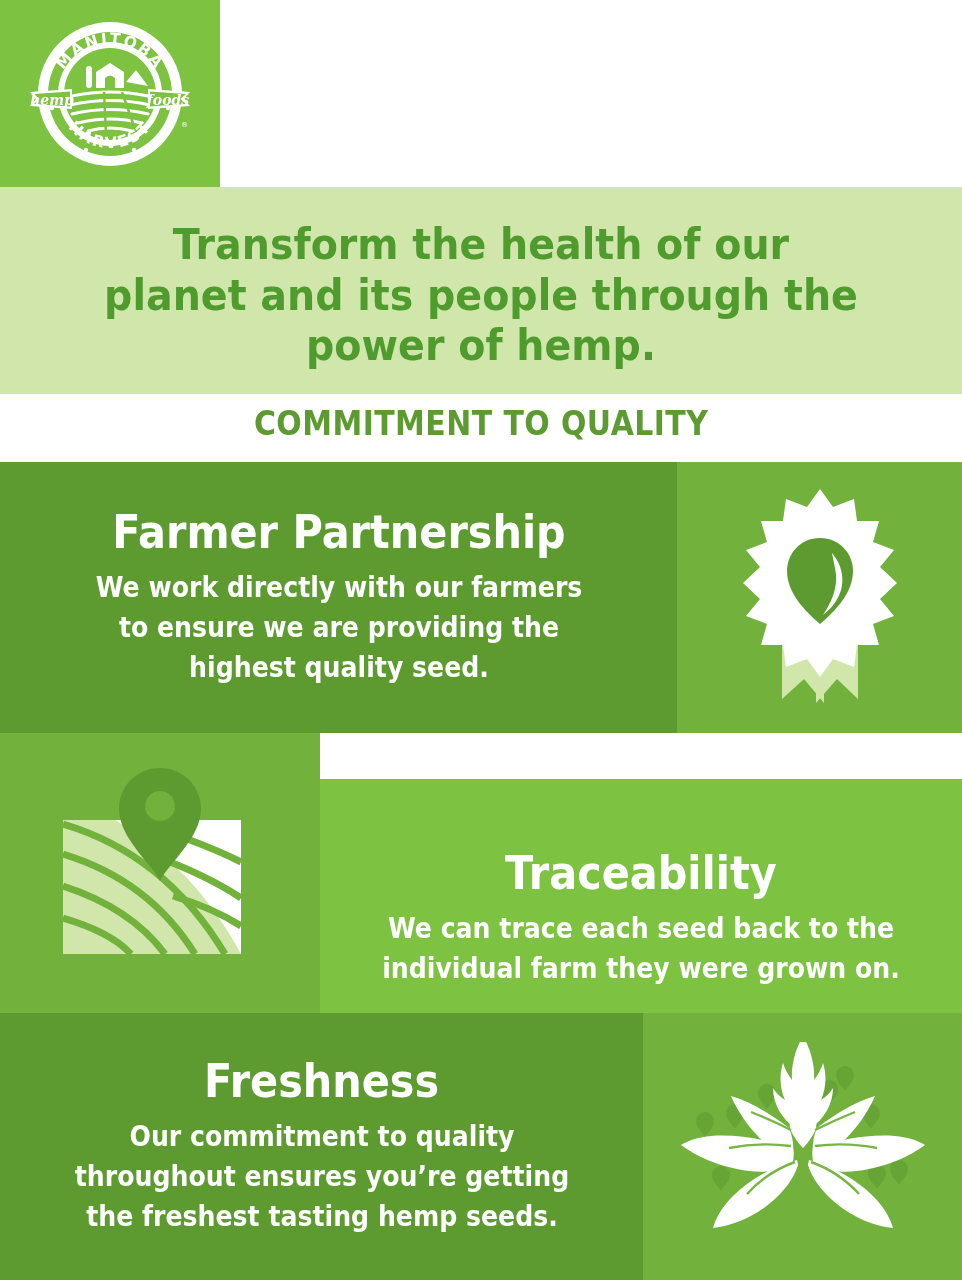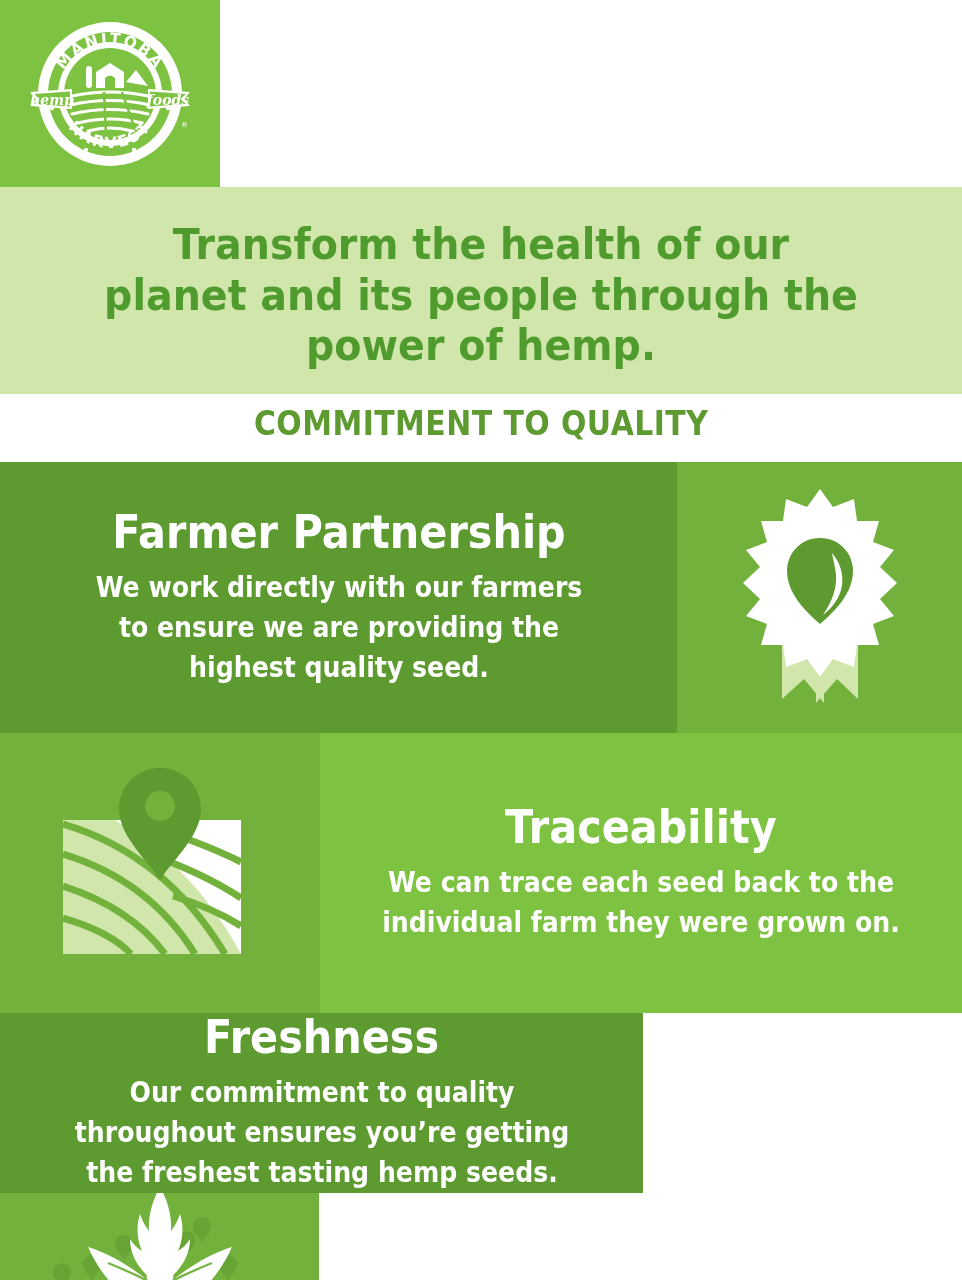--- a/index.html
+++ b/index.html
@@ -106,40 +106,40 @@
 
   
   .row {
     position: absolute;
     left: 0;
     width: 962px;
     display: flex;
   }
   .row-1 { top: 462px; height: 271px; }
   .row-2 { top: 733px; height: 280px; }
-  .row-3 { top: 1013px; height: 267px; flex-direction: column; }
+  .row-3 { top: 1013px; height: 267px; }
 
   .panel {
     height: 100%;
     display: flex;
     align-items: center;
     justify-content: center;
     box-sizing: border-box;
   }
   .panel-text {
     flex-direction: column;
     padding: 0 20px;
   }
 
   
   .r1-text  { width: 758px; background: #5d9b31; }
   .r1-icon  { width: 321px; background: #72b23c; }
   
   .r2-icon  { width: 320px; background: #72b23c; }
-  .r2-text  { width: 642px; background: #7ec242; }
+  .r2-text  { width: 642px; background: #7ec242; margin-top: 46px; }
   
   .r3-text  { width: 643px; background: #5d9b31; }
   .r3-icon  { width: 319px; background: #72b23c; }
 
   .feature-title {
     color: #ffffff;
     font-size: 46px;
     font-weight: bold;
     font-family: "DejaVu Sans", sans-serif;
     transform: scaleX(0.9);

